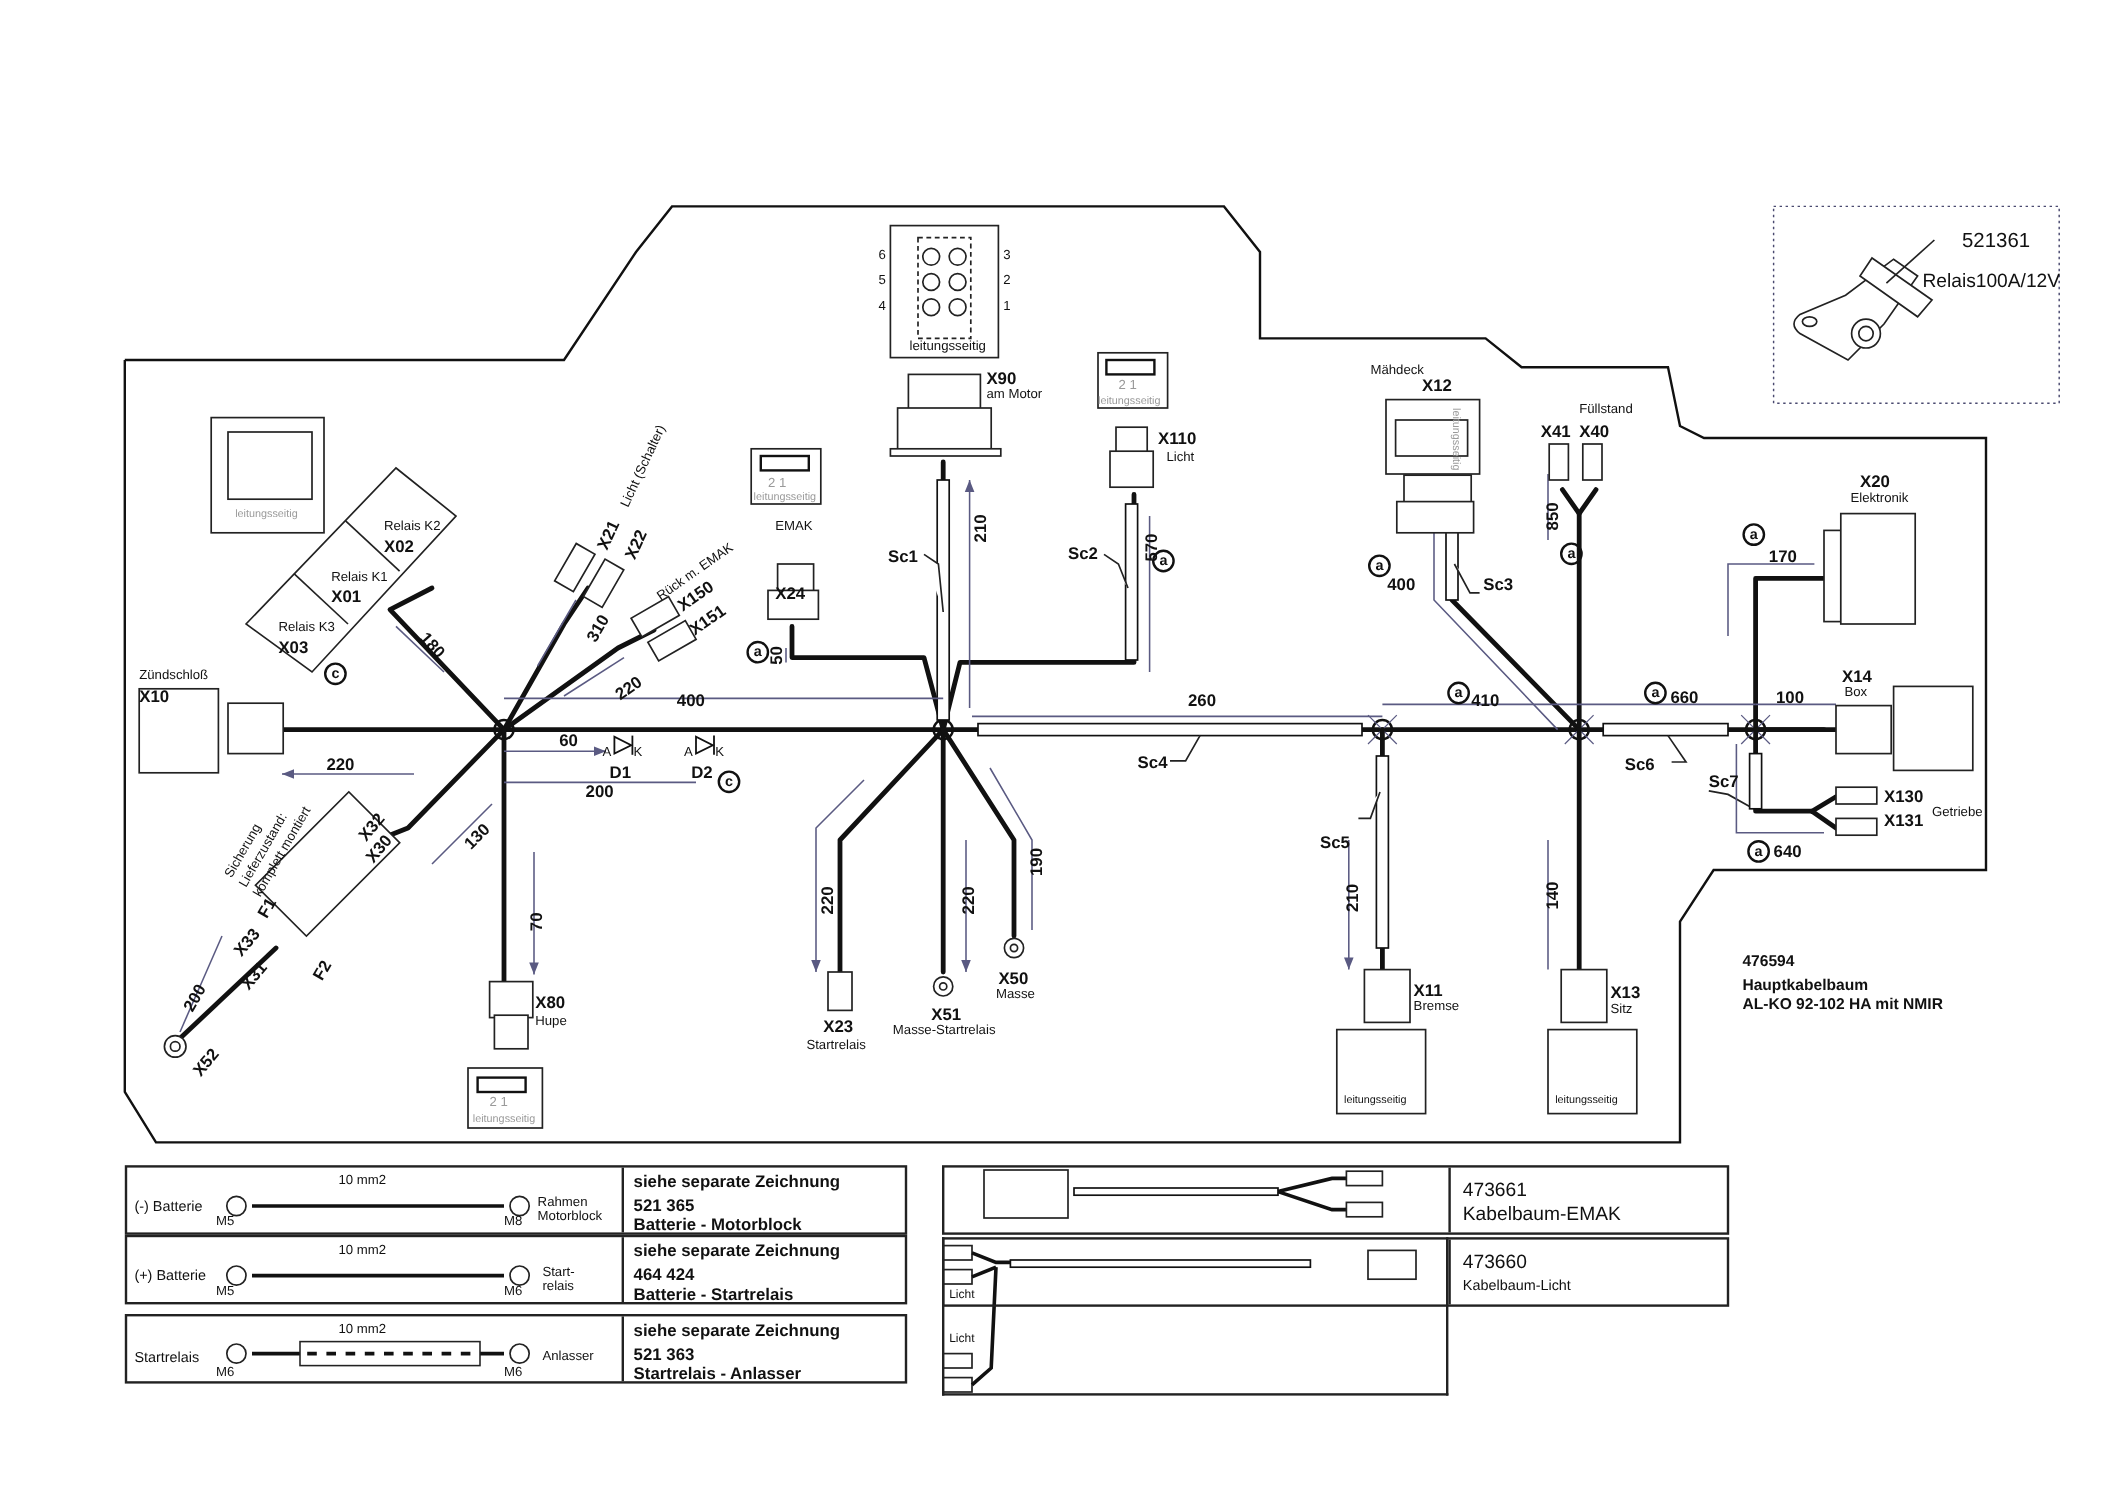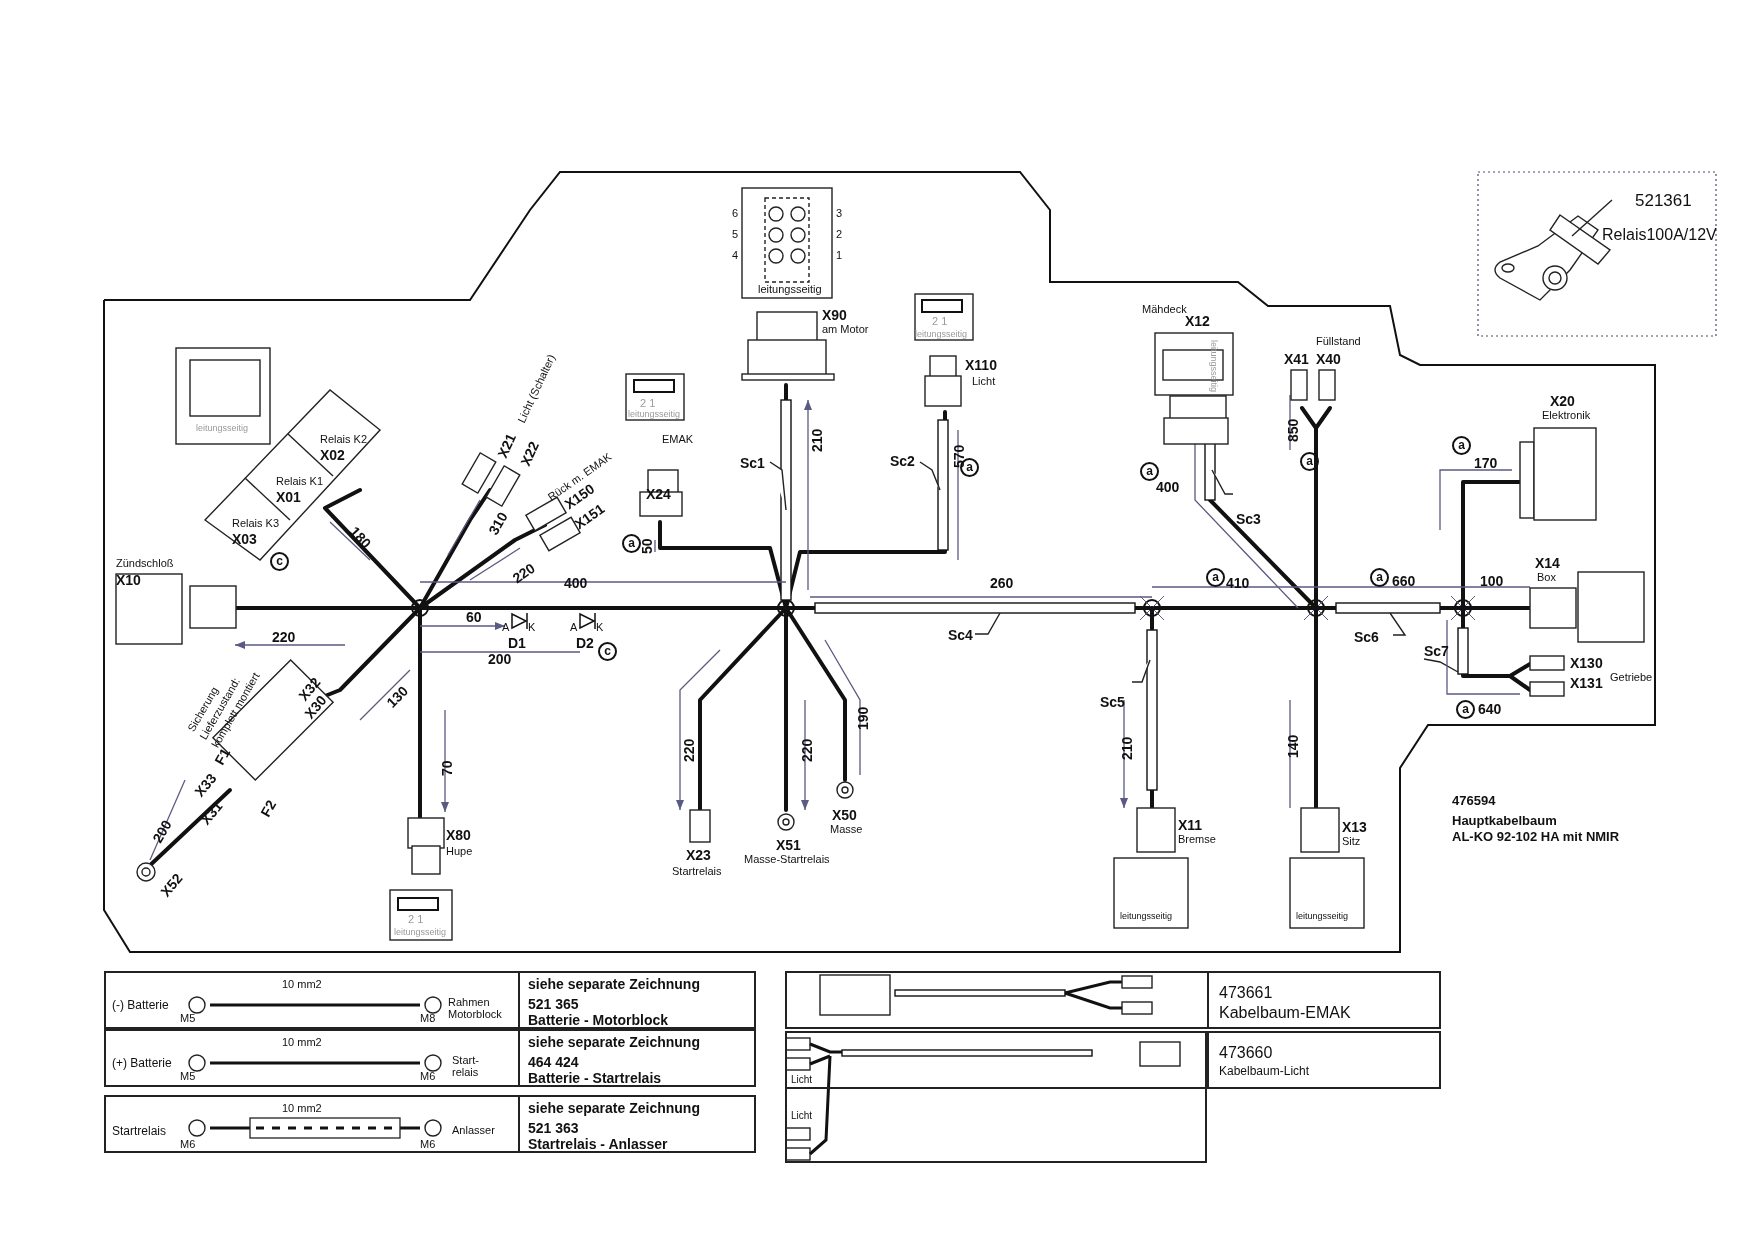--- a/index.html
+++ b/index.html
@@ -299,21 +299,21 @@
 <div class="lbl b" style="left:822px;top:308px;">X90</div>
 <div class="lbl sm" style="left:822px;top:324px;">am Motor</div>
 
 <div class="lbl sm g" style="left:932px;top:316px;">2 1</div>
 <div class="lbl g" style="left:915px;top:330px;font-size:9px;">leitungsseitig</div>
 <div class="lbl b" style="left:965px;top:358px;">X110</div>
 <div class="lbl sm" style="left:972px;top:376px;">Licht</div>
 
 <div class="lbl sm g" style="left:640px;top:398px;">2 1</div>
 <div class="lbl g" style="left:628px;top:410px;font-size:9px;">leitungsseitig</div>
-<div class="lbl sm" style="left:662px;top:434px;">EMAK</div>
+<div class="lbl sm" style="left:646px;top:434px;">EMAK</div>
 <div class="lbl b" style="left:646px;top:448px;margin-top:39px;">X24</div>
 
 <div class="lbl sm" style="left:1142px;top:304px;">Mähdeck</div>
 <div class="lbl b" style="left:1185px;top:314px;">X12</div>
 <div class="lbl g" style="left:1218px;top:340px;font-size:9px;transform:rotate(90deg);transform-origin:left top;">leitungsseitig</div>
 
 <div class="lbl sm" style="left:1316px;top:336px;">Füllstand</div>
 <div class="lbl b" style="left:1284px;top:352px;">X41</div>
 <div class="lbl b" style="left:1316px;top:352px;">X40</div>
 
@@ -379,21 +379,21 @@
 <div class="lbl sm" style="left:502px;top:622px;">A</div>
 <div class="lbl sm" style="left:528px;top:622px;">K</div>
 <div class="lbl b" style="left:508px;top:636px;">D1</div>
 <div class="lbl sm" style="left:570px;top:622px;">A</div>
 <div class="lbl sm" style="left:596px;top:622px;">K</div>
 <div class="lbl b" style="left:576px;top:636px;">D2</div>
 <div class="circ" style="left:598px;top:642px;">c</div>
 
 <div class="lbl b" style="left:740px;top:456px;">Sc1</div>
 <div class="lbl b" style="left:890px;top:454px;">Sc2</div>
-<div class="lbl b" style="left:1236px;top:512px;text-align:center;">Sc3</div>
+<div class="lbl b" style="left:1236px;top:480px;text-align:center;">Sc3</div>
 <div class="lbl b" style="left:948px;top:628px;">Sc4</div>
 <div class="lbl b" style="left:1100px;top:695px;">Sc5</div>
 <div class="lbl b" style="left:1354px;top:630px;">Sc6</div>
 <div class="lbl b" style="left:1424px;top:644px;">Sc7</div>
 
 <div class="lbl b" style="left:272px;top:630px;">220</div>
 <div class="lbl b rot" style="left:358px;top:524px;transform:rotate(48deg);">180</div>
 <div class="lbl b rot" style="left:486px;top:530px;transform:rotate(-60deg);">310</div>
 <div class="lbl b rot" style="left:510px;top:574px;transform:rotate(-35deg);">220</div>
 <div class="lbl b" style="left:564px;top:576px;">400</div>

